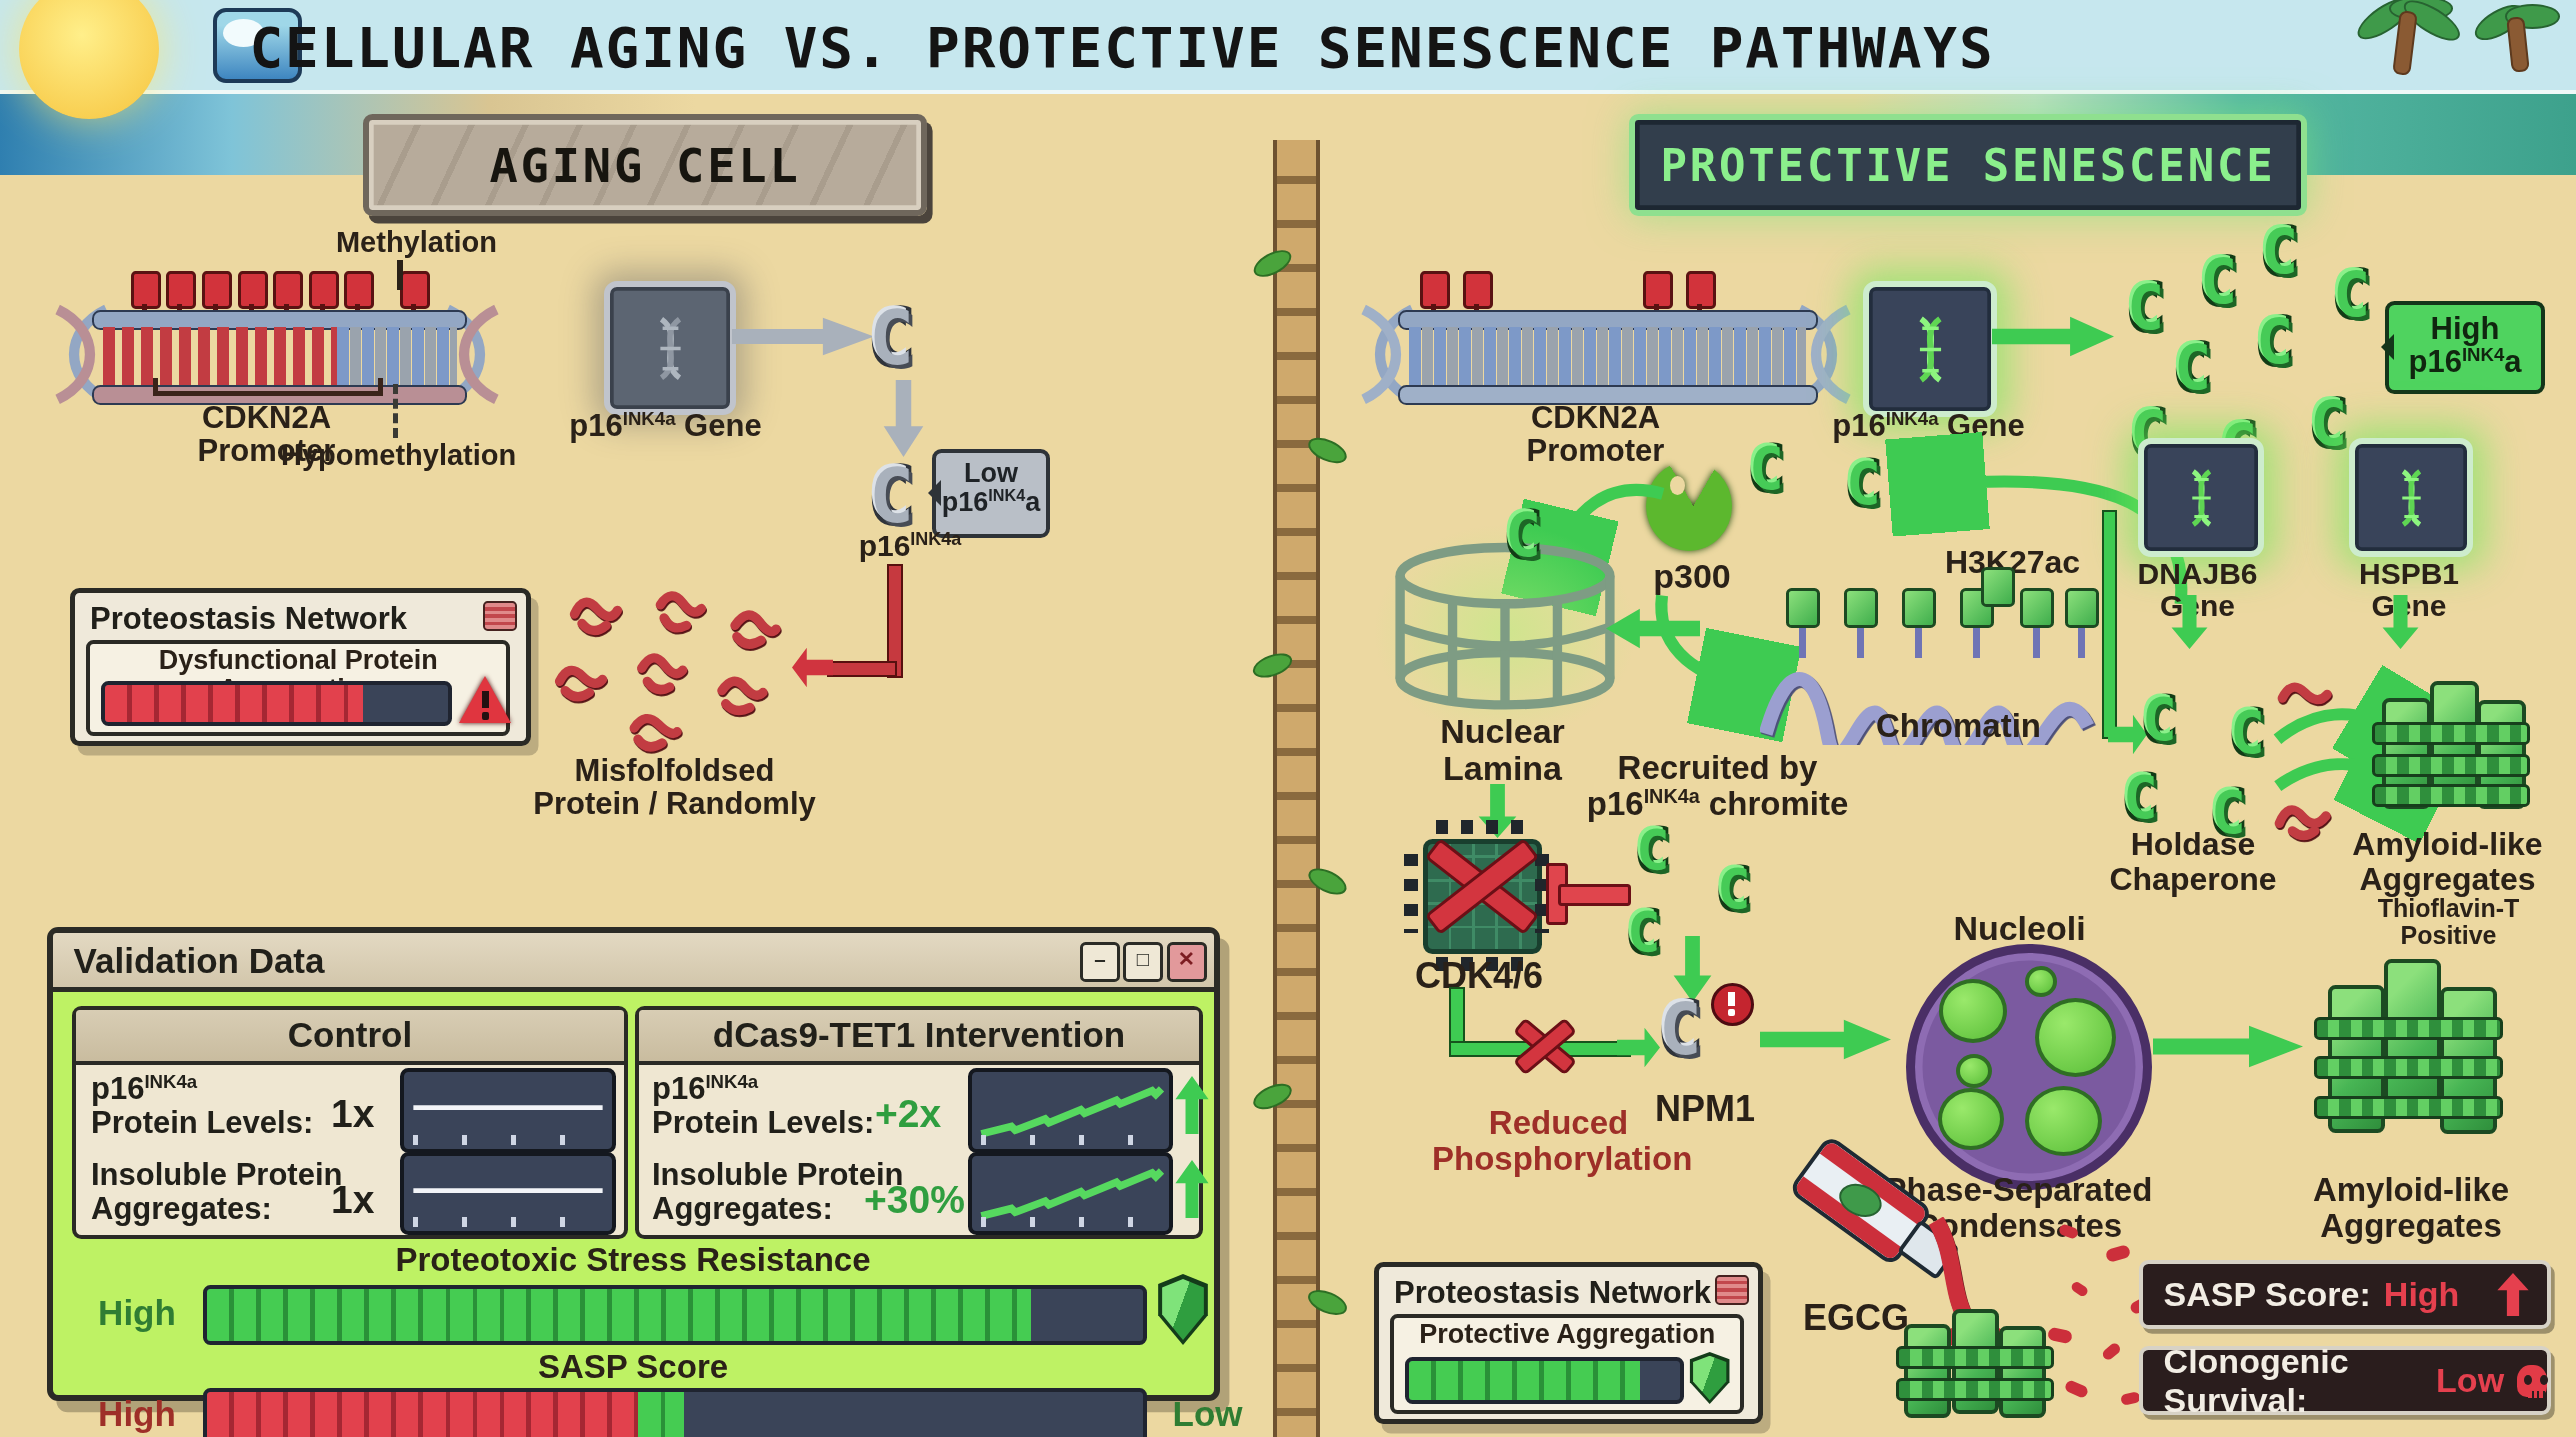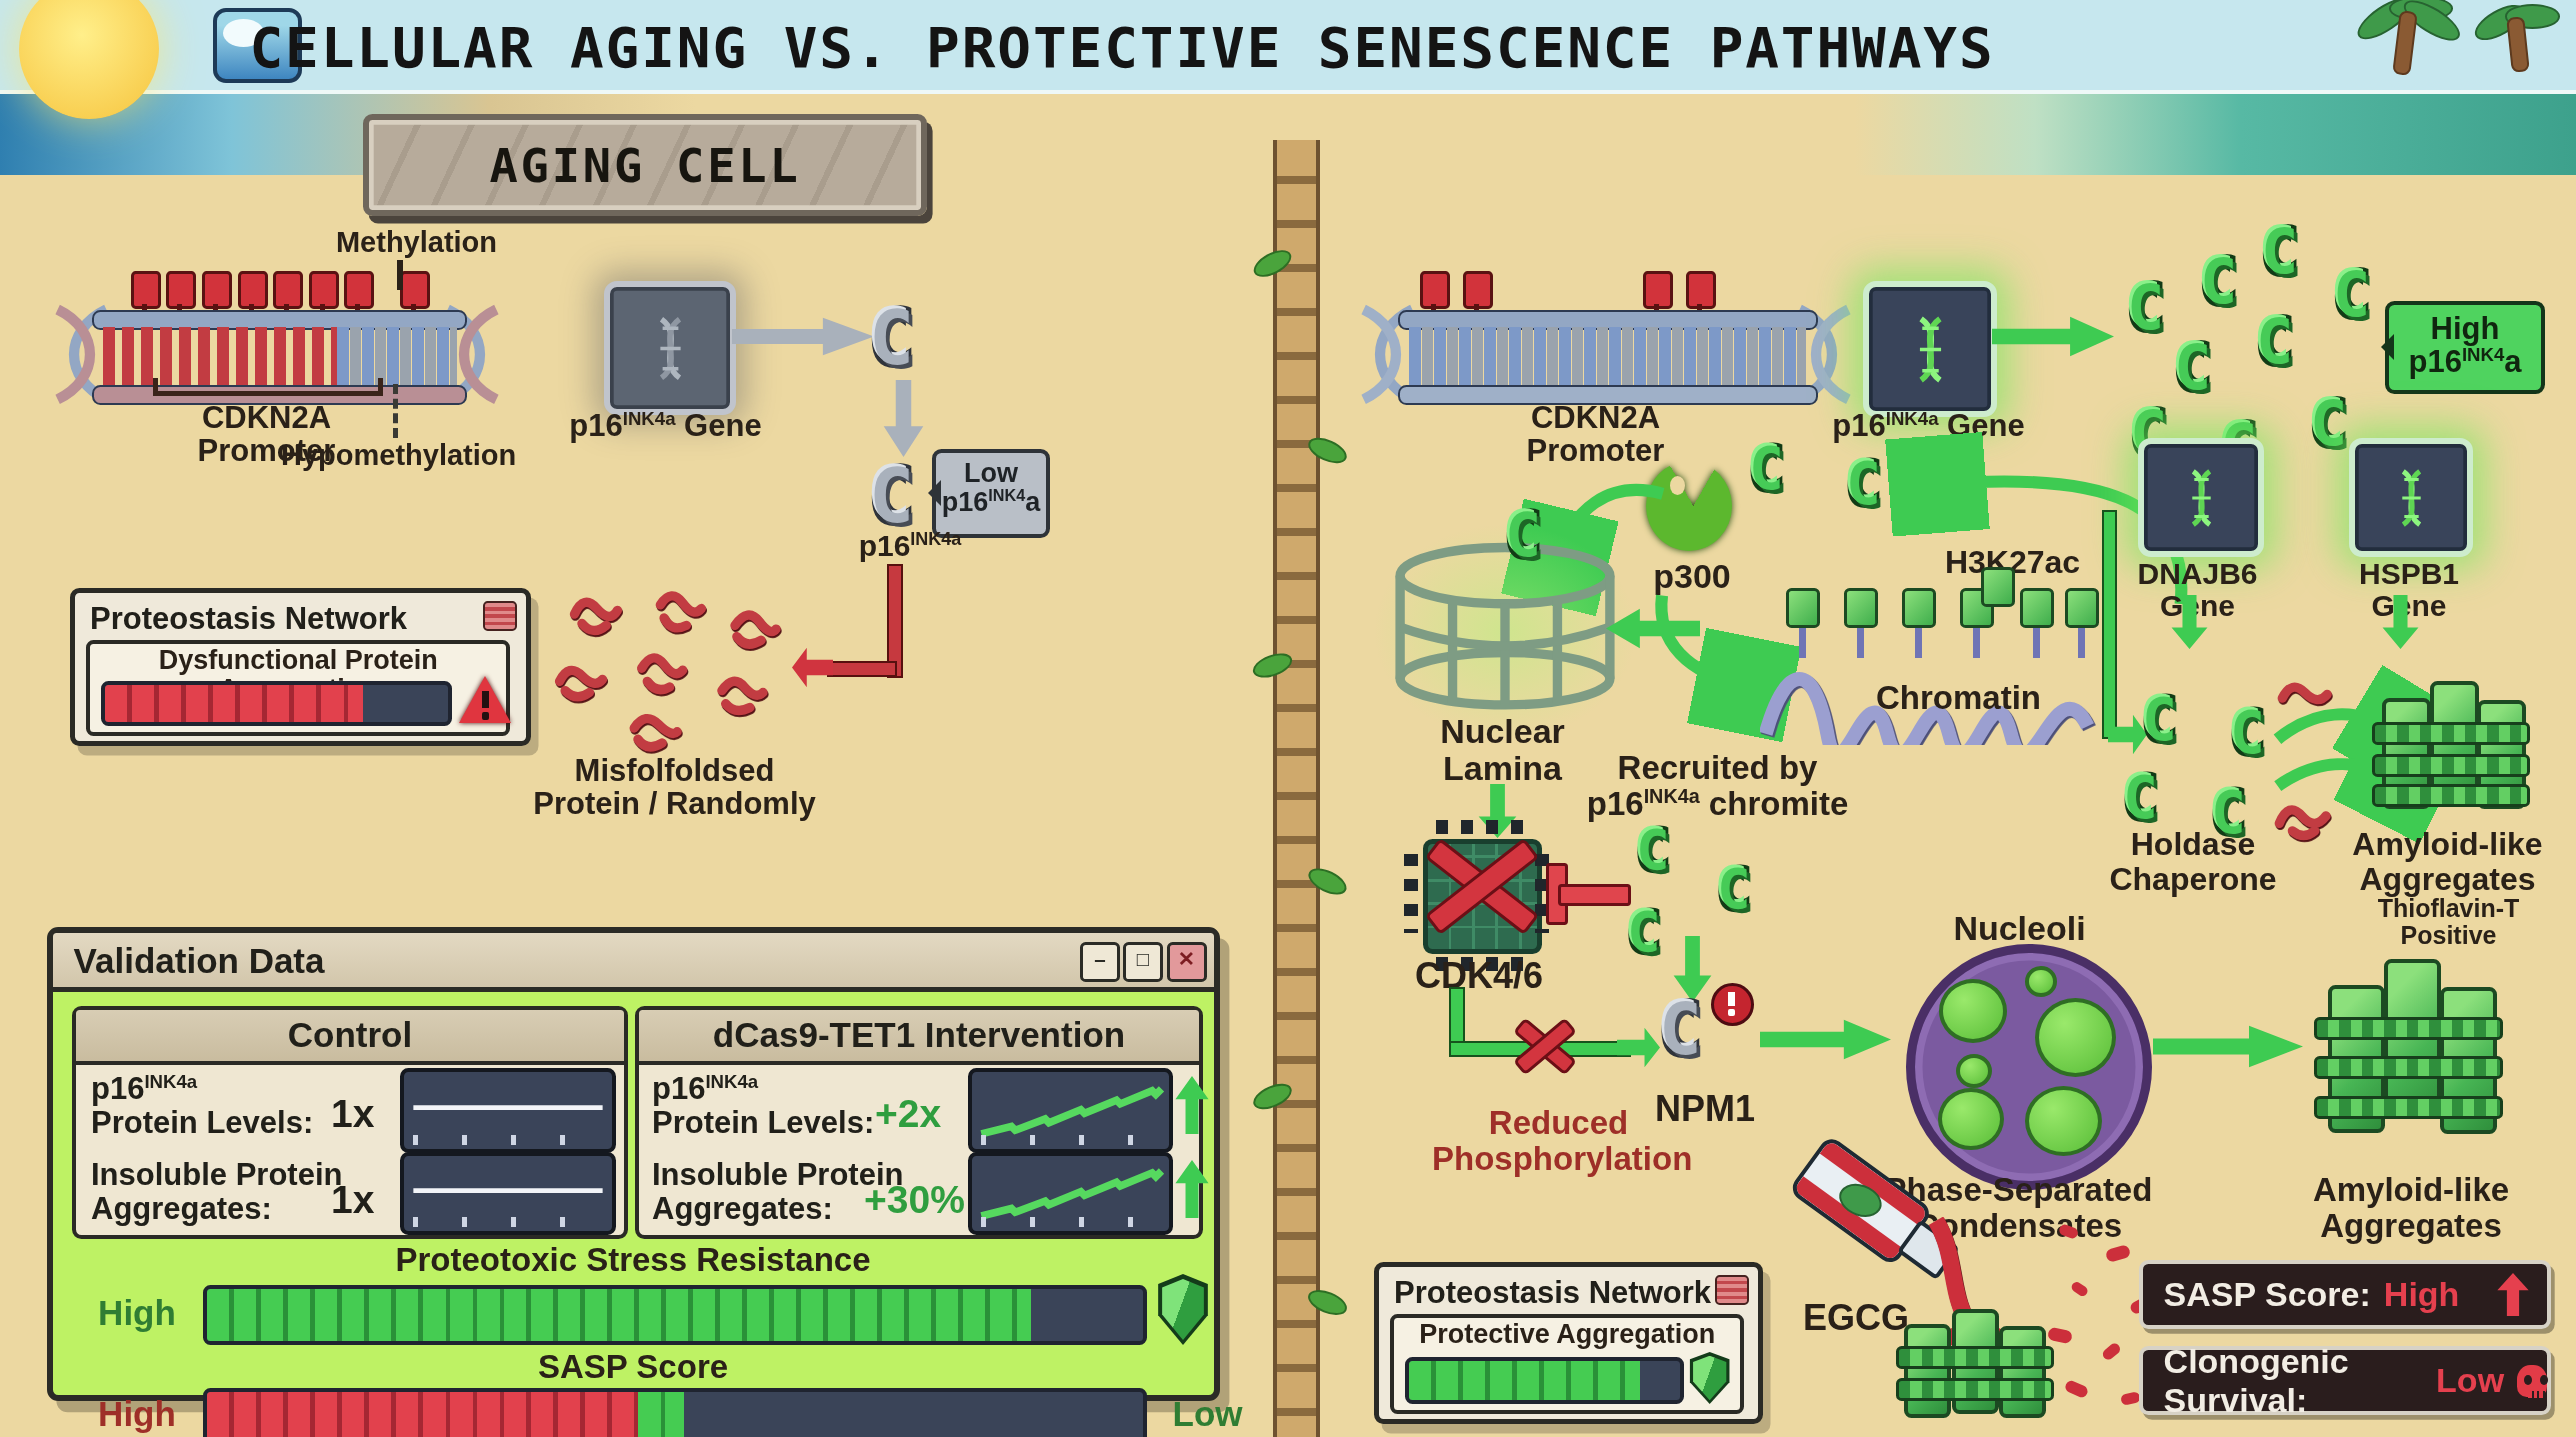--- a/index.html
+++ b/index.html
@@ -351,20 +351,21 @@
 
     <div class="abs lbl" style="left:112px;top:416px;width:936px;font-size:33px;">SASP Score</div>
     <div class="abs lbl darkred" style="left:28px;top:462px;width:112px;font-size:35px;">High</div>
     <div class="track" style="left:150px;top:455px;width:936px;height:49px;">
       <div class="fillr" style="position: absolute; left: 0px; top: 0px; bottom: 0px; width: 46%;"></div>
       <div class="fillg" style="position: absolute; left: 46%; top: 0px; bottom: 0px; width: 5%;"></div>
     </div>
     <div class="abs lbl greentxt" style="left:1103px;top:462px;width:103px;font-size:35px;">Low</div>
   </div>
 
+  <div class="plaque-neon abs">PROTECTIVE SENESCENCE</div>
 
   <div class="abs" style="left:1362px;top:265px;width:487px;height:140px;">
     <svg class="abs" style="left:-3.7px;top:37px;" width="60" height="103" viewBox="0 0 64 110">
       <path d="M58 8 C 12 30, 12 82, 58 104" stroke="#93a7c4" stroke-width="11" fill="none"></path>
       <path d="M6 8 C 52 30, 52 82, 6 104" stroke="#9fb0c8" stroke-width="11" fill="none"></path>
     </svg>
     <svg class="abs" style="left:432px;top:37px;" width="60" height="103" viewBox="0 0 64 110">
       <path d="M6 8 C 52 30, 52 82, 6 104" stroke="#93a7c4" stroke-width="11" fill="none"></path>
       <path d="M58 8 C 12 30, 12 82, 58 104" stroke="#9fb0c8" stroke-width="11" fill="none"></path>
     </svg>
@@ -478,21 +479,21 @@
       <div class="ac" style="left:305px;top:7.5px;"></div>
     <svg class="abs" style="left:0;top:62px;" width="337" height="103" viewBox="0 0 360 110">
       <path d="M6 98 C 28 20, 58 20, 72 98 S 116 20, 136 98 S 182 20, 202 98 S 248 20, 268 98 S 316 20, 350 90" stroke="#9b9fd0" stroke-width="15" fill="none" style="filter:drop-shadow(2px 2px 0 #4c4f78);"></path>
     </svg>
   </div>
   <div class="arrow left green-a" style="left:1606px;top:607px;width:94px;height:43px;"></div>
   <div class="abs lbl" style="left:1582px;top:710px;width:271px;font-size:33px;margin-top:40px;">
     <span>Recruited by</span><br>
     <span>p16</span><sup>INK4a</sup><span> chromite</span>
   </div>
-  <div class="abs lbl" style="left:1865px;top:680px;width:187px;font-size:33px;">Chromatin</div>
+  <div class="abs lbl" style="left:1865px;top:708px;width:187px;font-size:33px;">Chromatin</div>
 
   <div class="genebox greenGlow" style="left:2138px;top:438px;width:114px;height:107px;">
     <svg width="41" height="66" viewBox="0 0 40 60">
         <path d="M12 4 C 32 18, 8 42, 28 56" stroke="#8df57f" stroke-width="5" fill="none"></path>
         <path d="M28 4 C 8 18, 32 42, 12 56" stroke="#5fd653" stroke-width="5" fill="none"></path>
         <path d="M13 12 L27 12 M11 30 L29 30 M13 48 L27 48" stroke="#8df57f" stroke-width="3"></path>
       </svg>
   </div>
   <div class="abs lbl" style="left:2104px;top:558px;width:187px;font-size:30px;">DNAJB6 Gene</div>
   <div class="genebox greenGlow" style="left:2349px;top:438px;width:112px;height:107px;">

